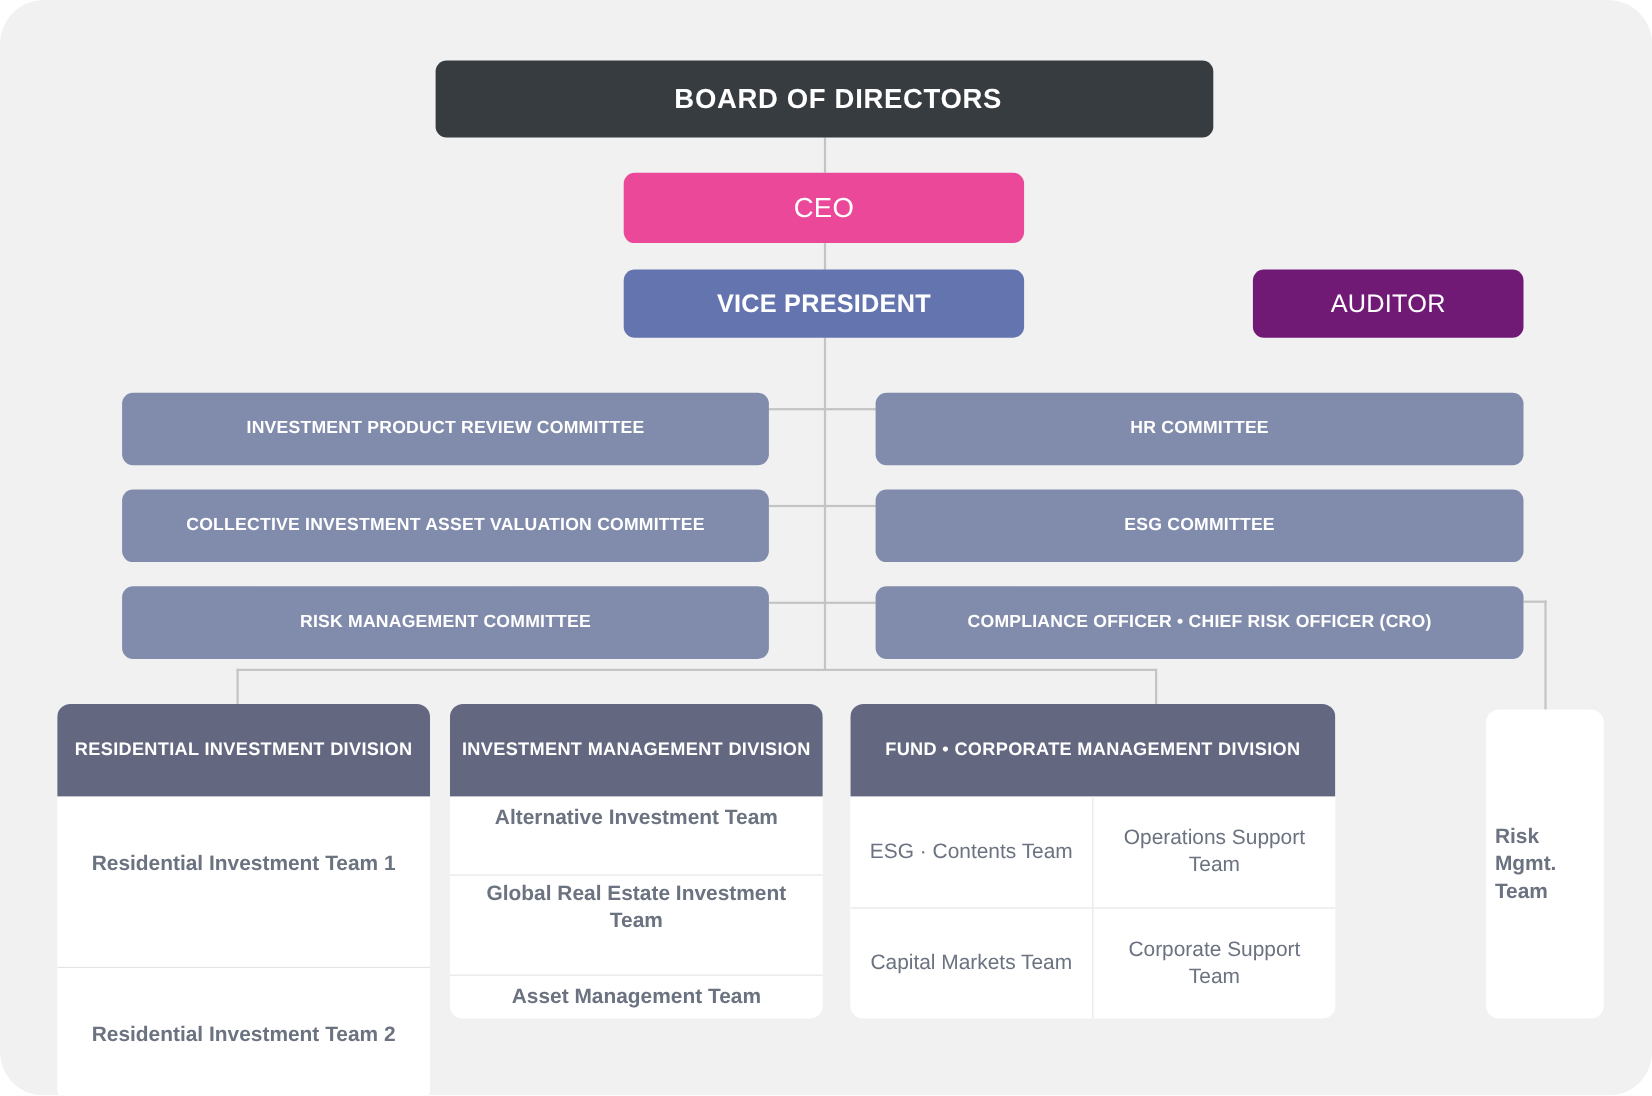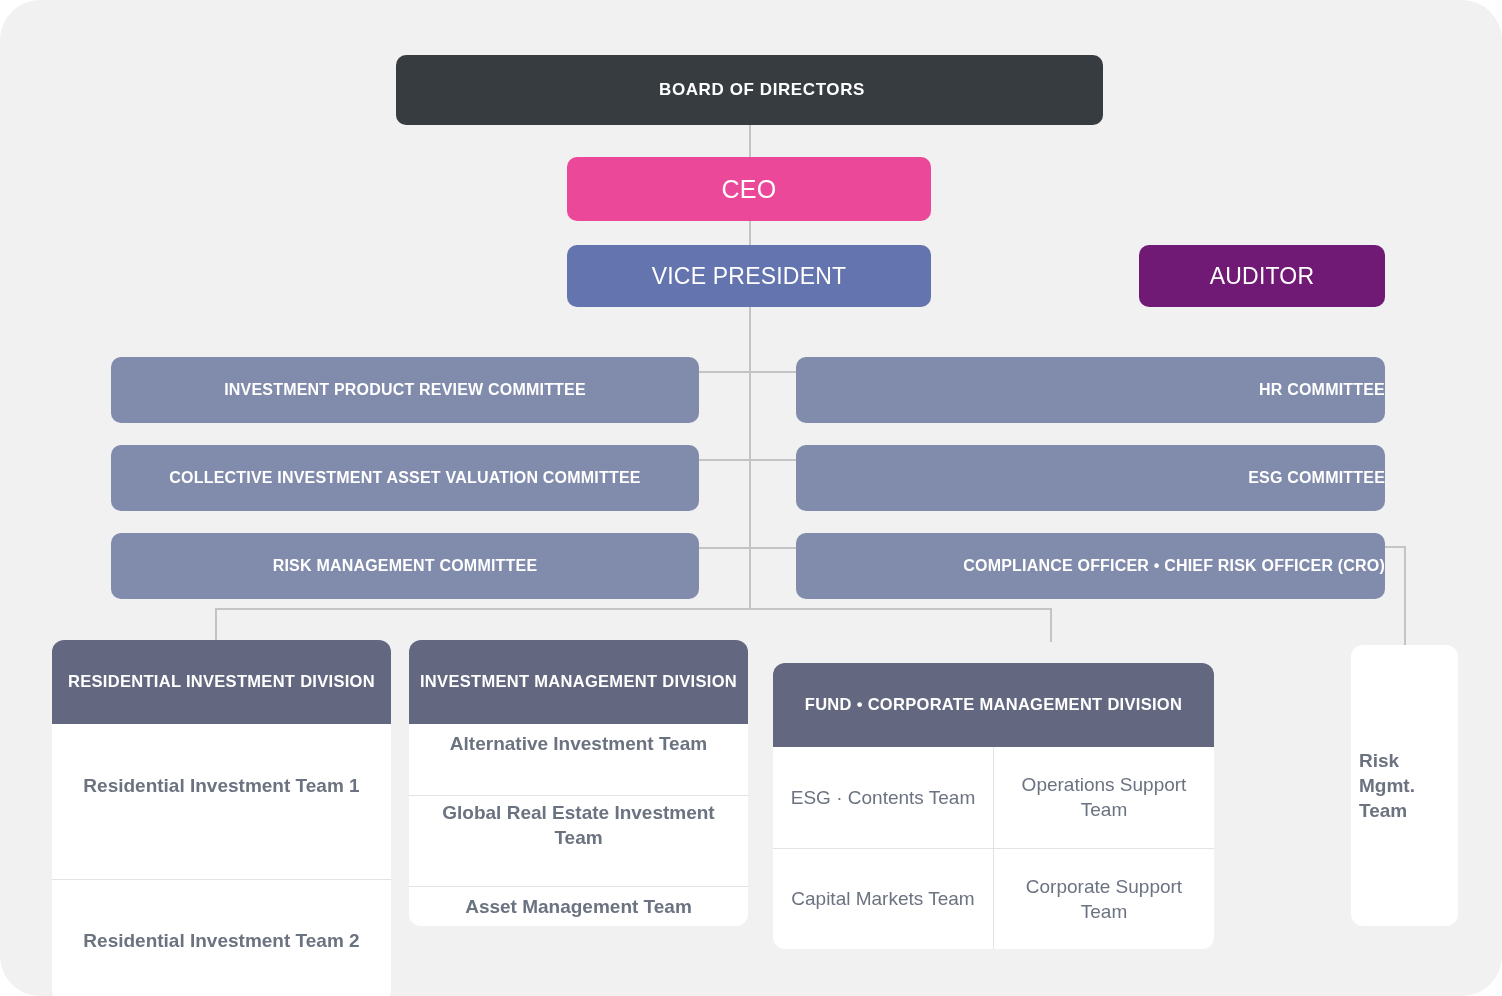--- a/index.html
+++ b/index.html
@@ -39,53 +39,53 @@
     text-align: center;
     border-radius: 10px;
     color: #ffffff;
     letter-spacing: 0.2px;
     line-height: 1.22;
   }
   
   .n-board {
     left: 396px; top: 55px; width: 707px; height: 70px;
     background: #373c41;
-    font-size: 17px;
+    font-size: 25px;
     font-weight: bold;
     letter-spacing: 0.6px;
     padding-left: 25px;
   }
   .n-ceo {
     left: 567px; top: 157px; width: 364px; height: 64px;
     background: #ec4899;
     font-size: 25px;
     font-weight: normal;
   }
   .n-vp {
     left: 567px; top: 245px; width: 364px; height: 62px;
     background: #6374af;
     font-size: 23px;
-    font-weight: normal;
+    font-weight: bold;
   }
   .n-auditor {
     left: 1139px; top: 245px; width: 246px; height: 62px;
     background: #701a75;
     font-size: 23px;
     font-weight: normal;
   }
   
   .n-comm {
     background: #818cad;
     font-size: 16px;
     font-weight: bold;
     height: 66px;
     margin-top: 18px;
   }
   .comm-l { left: 111px; width: 588px; }
-  .comm-r { left: 796px; width: 589px; justify-content: flex-end; }
+  .comm-r { left: 796px; width: 589px; }
   .row1 { top: 339px; }
   .row2 { top: 427px; }
   .row3 { top: 515px; }
   
   .division {
     position: absolute;
     box-sizing: border-box;
     background: #ffffff;
     border-radius: 12px;
     overflow: hidden;
@@ -121,21 +121,21 @@
     color: #6b7280;
     font-size: 19px;
     font-weight: bold;
     line-height: 1.32;
     padding: 4px 12px;
     box-sizing: border-box;
   }
   .team + .team { border-top: 1px solid #e2e3e6; margin-top: 32px; }
   .div1 { left: 52px; top: 640px; width: 339px; height: 362px; }
   .div2 { left: 409px; top: 640px; width: 339px; height: 286px; }
-  .div3 { left: 773px; top: 663px; width: 441px; height: 286px; }
+  .div3 { left: 773px; top: 640px; width: 441px; height: 286px; }
   .div4 { left: 1351px; top: 645px; width: 107px; height: 281px; }
   .div3 .div-body { }
   .grid-row {
     flex: 1;
     display: flex;
     flex-direction: row;
   }
   .grid-row + .grid-row { border-top: 1px solid #e2e3e6; }
   .grid-cell {
     flex: 1;

